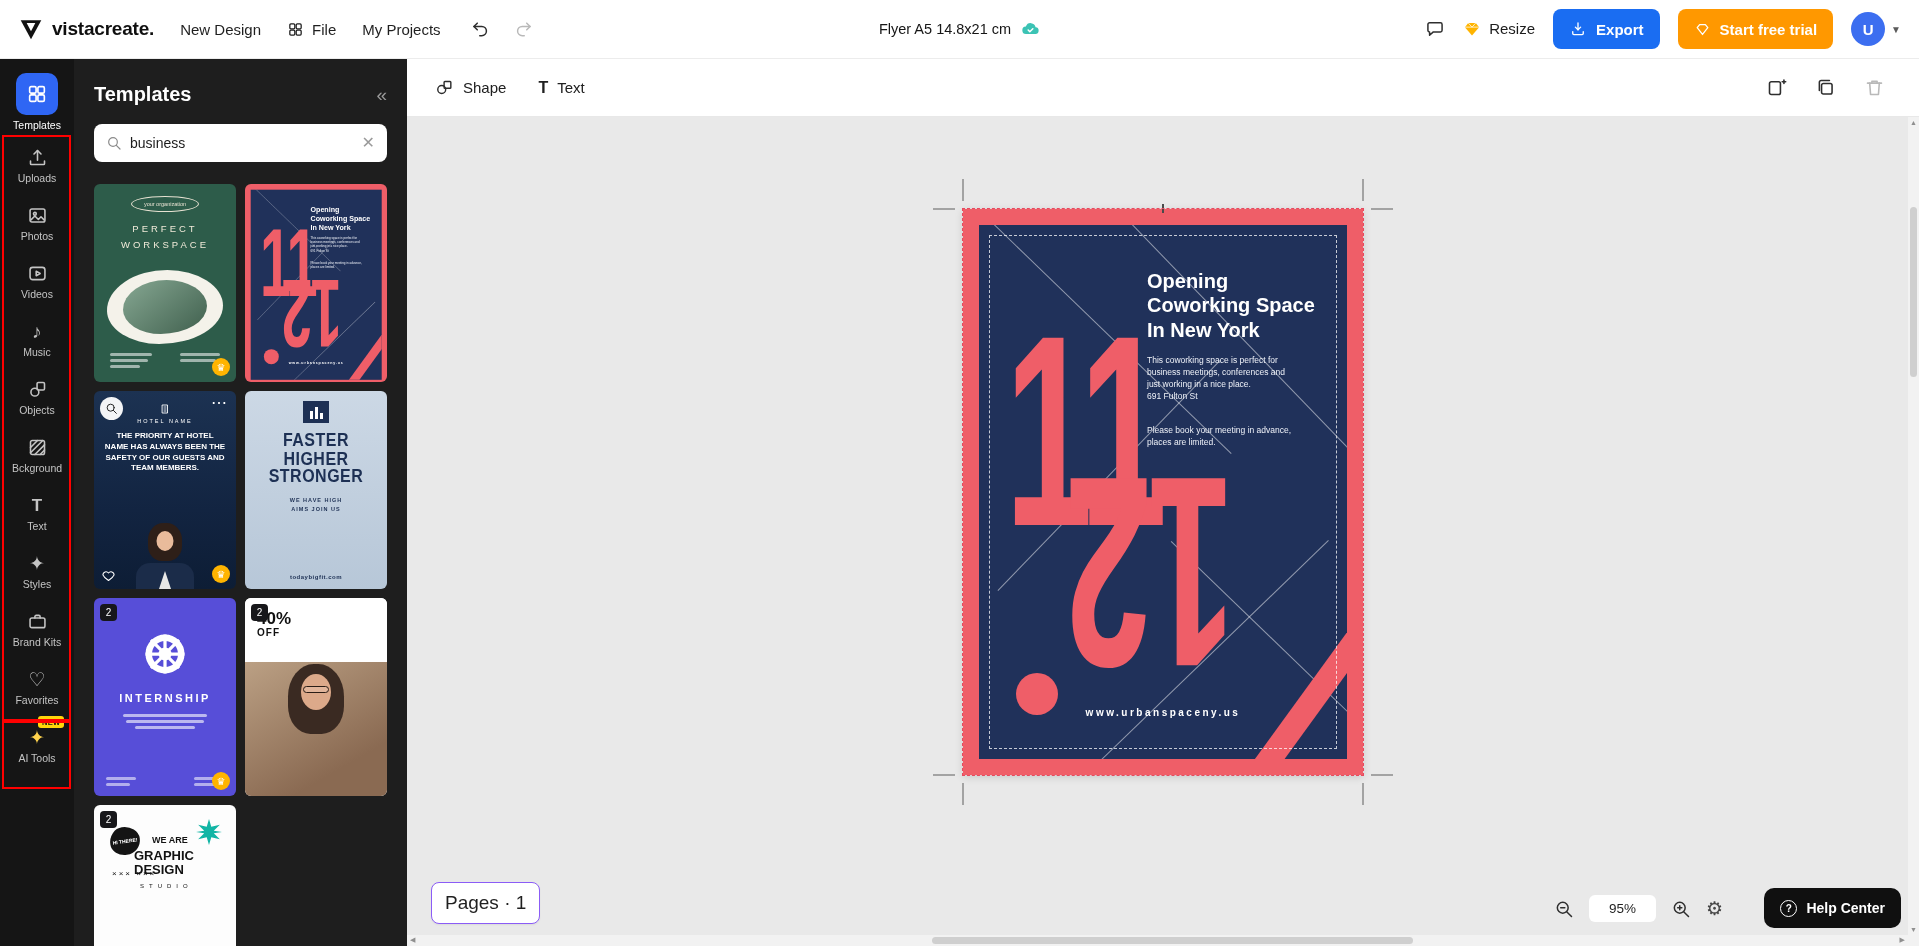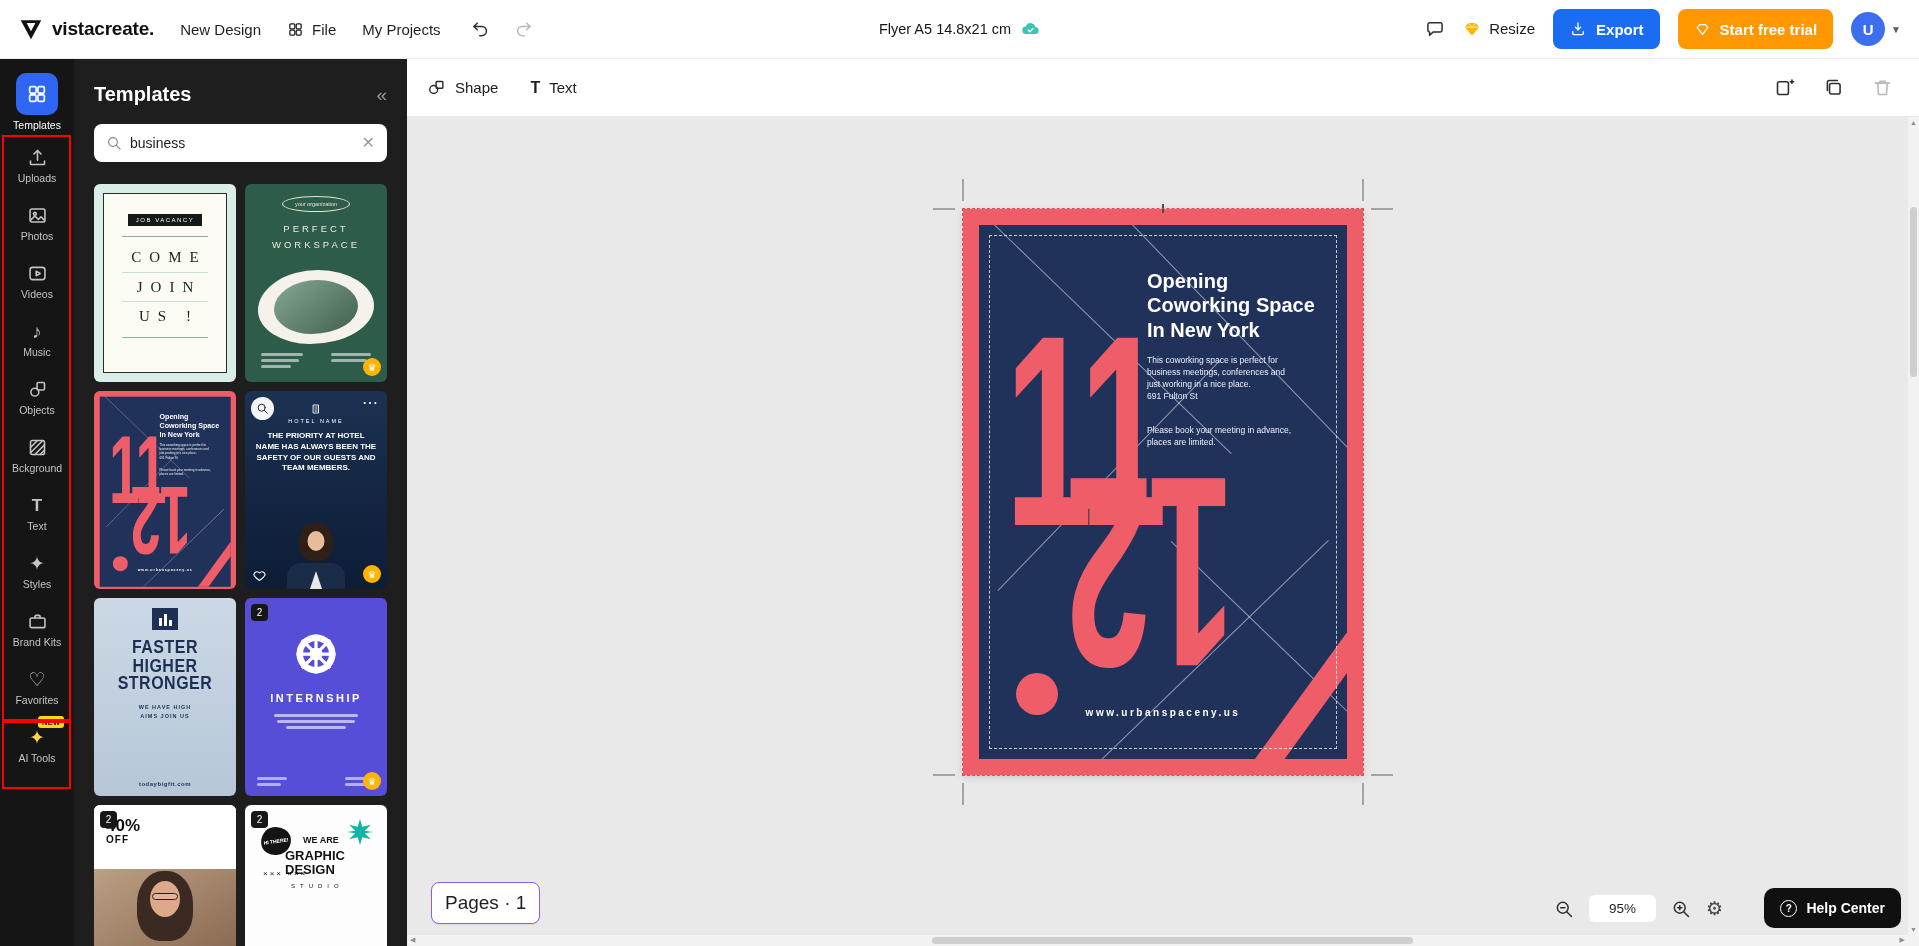--- a/index.html
+++ b/index.html
@@ -133,21 +133,21 @@
   .t8-title{position:absolute;top:44px;left:40px;right:8px;font-size:13px;font-weight:800;color:#131313;line-height:1.1}
   .t8-studio{position:absolute;top:78px;left:46px;font-size:6px;letter-spacing:5px;color:#131313}
   .t8-marks{position:absolute;top:64px;left:18px;font-size:8px;color:#131313;letter-spacing:2px;line-height:1.2}
 
   
   .mini-scale{position:absolute;inset:0;overflow:hidden}
   .mini-scale .flyer{transform:scale(.356);transform-origin:0 0}
 
   
   .workspace{flex:1;display:flex;flex-direction:column;min-width:0}
-  .wstool{height:58px;background:#fff;border-bottom:1px solid #e8e8e8;display:flex;align-items:center;padding:0 20px;gap:32px;flex-shrink:0}
+  .wstool{height:58px;background:#fff;border-bottom:1px solid #e8e8e8;display:flex;align-items:center;padding:0 28px;gap:32px;flex-shrink:0}
   .tool-btn{display:flex;align-items:center;gap:9px;font-size:15px;color:#202020;cursor:pointer;font-weight:500}
   .tool-btn svg{width:19px;height:19px;color:#2c2c2c}
   .tool-btn .tglyph{font-size:16px;font-weight:700;line-height:1}
   .tool-right{margin-left:auto;display:flex;gap:28px;color:#4c4c4c;padding-right:6px}
   .tool-right .tb-icon{width:21px;height:21px}
   .canvas{flex:1;position:relative;background:var(--canvas);overflow:hidden}
 
   
   .page-wrap{position:absolute;left:50%;top:92px;transform:translateX(-50%);width:400px;height:566px}
   .page-wrap::after{content:"";position:absolute;inset:-1px;border:1px dashed #e8495f;pointer-events:none;z-index:6}
@@ -363,30 +363,20 @@
       <svg class="ic" viewBox="0 0 24 24">
           <circle cx="10.5" cy="10.5" r="6.5"></circle>
           <path d="M15.5 15.5L21 21"></path>
         </svg>
       <input value="business" style="">
       <span class="clear-x">✕</span>
     </div>
 
     <div class="tgrid">
 
-      <div class="thumb t1">
-        <div class="t1-card">
-          <span class="t1-tag">JOB VACANCY</span>
-          <div class="t1-lines">
-            <div class="t1-line">COME</div>
-            <div class="t1-line">JOIN</div>
-            <div class="t1-line">US !</div>
-          </div>
-        </div>
-      </div>
 
       <div class="thumb t2">
         <span class="t2-org">your organization</span>
         <div class="t2-title">
           <div>PERFECT</div>
           <div>WORKSPACE</div>
         </div>
         <div class="t2-blob"></div>
         <div class="t2-bars">
           <span class="bar-col">

